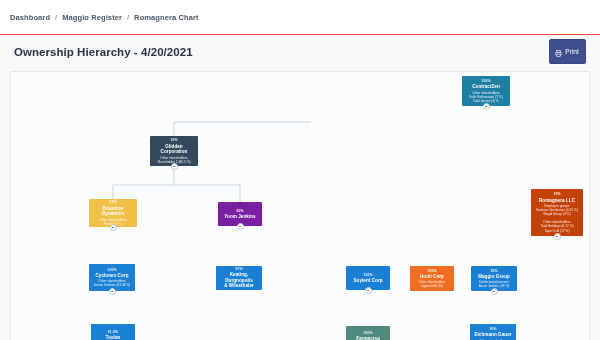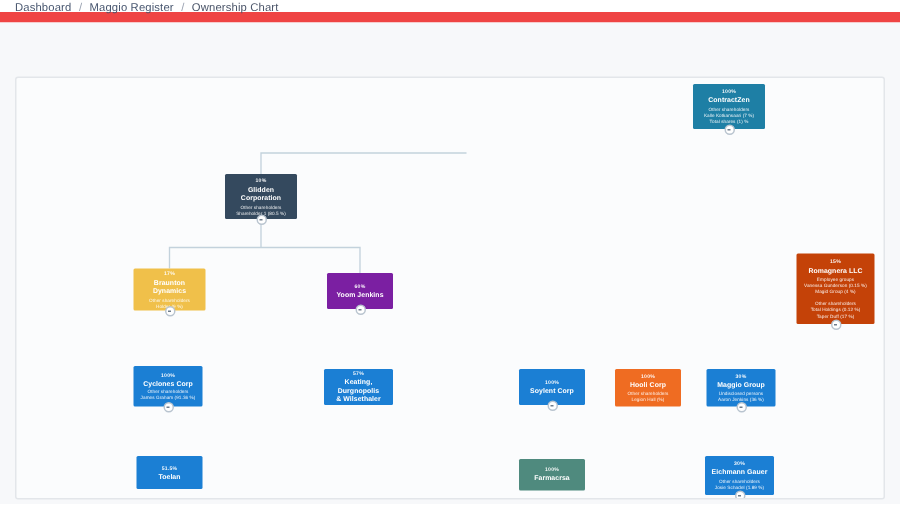--- a/index.html
+++ b/index.html
@@ -5,26 +5,27 @@
   * { box-sizing: border-box; margin: 0; padding: 0; }
   html, body {
     width: 600px; height: 340px;
     background: #ffffff;
     font-family: "Liberation Sans", sans-serif;
     overflow: hidden;
   }
 
   
   .breadcrumb-bar {
-    height: 15px;
+    height: 35px;
     background: #ffffff;
     display: flex;
     align-items: center;
     padding: 0 10px;
-    border-bottom: 7px solid #ef4444;
+    border-bottom: 1px solid #ef4444;
+    font-weight: bold;
   }
   .crumb {
     font-size: 7.5px;
     color: #4a5468;
     letter-spacing: .1px;
     white-space: nowrap;
   }
   .crumb.link { color: #48566f; }
   .crumb-sep {
     font-size: 7.5px;
@@ -143,25 +144,38 @@
   .handle.minus::after { display: none; }
 </style>
 </head>
 <body>
 
 <div class="breadcrumb-bar">
   <span class="crumb link">Dashboard</span>
   <span class="crumb-sep">/</span>
   <span class="crumb link">Maggio Register</span>
   <span class="crumb-sep">/</span>
-  <span class="crumb">Ownership Chart</span>
+  <span class="crumb">Romagnera Chart</span>
 </div>
 
 <div class="page">
 
+  <div class="page-head">
+    <div class="page-title">Ownership Hierarchy - 4/20/2021</div>
+    <div class="print-button">
+      <span class="printer-icon">
+        <svg width="7" height="7" viewBox="0 0 16 16" fill="none">
+          <rect x="4" y="1.5" width="8" height="4" stroke="#ffffff" stroke-width="1.4"></rect>
+          <rect x="1.5" y="5.5" width="13" height="6" rx="1" stroke="#ffffff" stroke-width="1.4"></rect>
+          <rect x="4" y="9.5" width="8" height="5" fill="#3f4e8c" stroke="#ffffff" stroke-width="1.4"></rect>
+        </svg>
+      </span>
+      <span class="lbl">Print</span>
+    </div>
+  </div>
 
   <div class="chart-card">
     <div class="chart-canvas" id="chart-canvas">
       <svg class="edges" id="edge-layer">
           <path d="M 475 34 L 475 50 M 475 50 L 163 50 L 163 64 M 475 50 L 546 50 L 546 117 M 163 94 L 163 113 M 163 113 L 102 113 L 102 127 M 163 113 L 229 113 L 229 130 M 102 155 L 102 178 M 102 178 L 101 178 L 101 192 M 229 154 L 229 180 M 229 180 L 228 180 L 228 194 M 101 219 L 101 238 M 101 238 L 102 238 L 102 252 M 546 164 L 546 180 M 546 180 L 357 180 L 357 194 M 546 180 L 421 180 L 421 194 M 546 180 L 483 180 L 483 194 M 357 218 L 357 240 M 357 240 L 357 240 L 357 254 M 483 219 L 483 238 M 483 238 L 482 238 L 482 252 " stroke="#c3d2dc" stroke-width="0.9" fill="none"></path>
         </svg>
     <div class="node" style="left: 451px; top: 4px; width: 48px; height: 30px; background: rgb(30, 127, 165);">
           <div class="pct">100%</div>
           <div class="nm">ContractZen</div>
           <div class="sub">Other shareholders<br>Kalle Kotkansaari (7 %)<br>Total shares (1) %</div>

